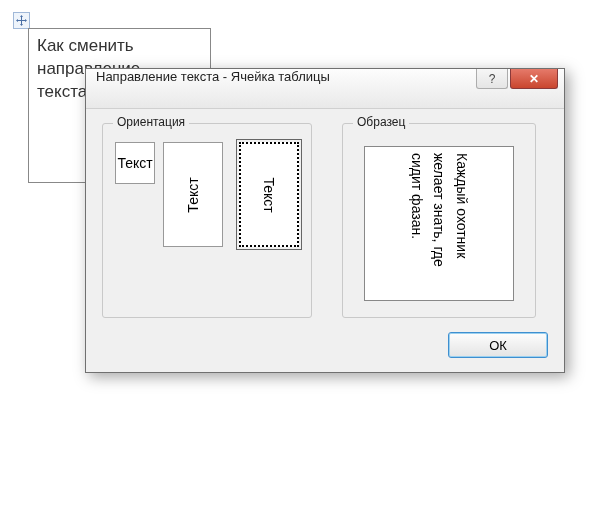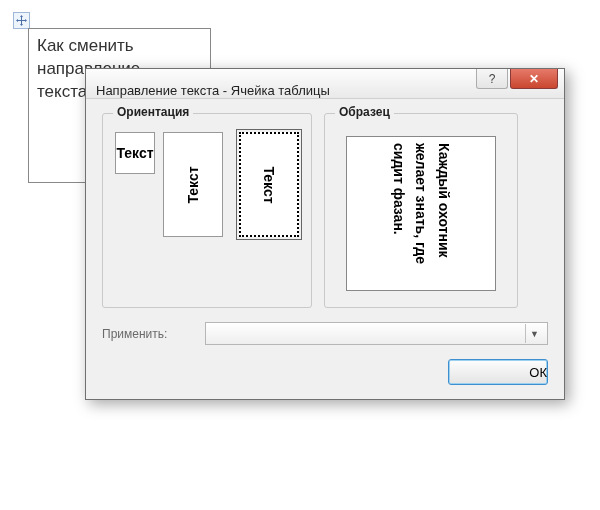--- a/index.html
+++ b/index.html
@@ -43,24 +43,24 @@
     
     .dialog {
       position: absolute;
       top: 68px; left: 85px;
       width: 480px;
       background: #f0f0f0;
       border: 1px solid #707070;
       box-shadow: 4px 4px 14px rgba(0,0,0,0.35);
     }
     .titlebar {
-      height: 30px;
+      height: 40px;
       background: linear-gradient(#fdfdfd, #e9e9e9);
       border-bottom: 1px solid #d0d0d0;
-      display: flex; align-items: flex-end;
+      display: flex; align-items: flex-start;
       padding-left: 10px;
       gap: 13px;
     }
     .titlebar-title { flex: 1; color: #222; font-size: 13px; }
     .titlebar-btns { display: flex; gap: 0; height: 100%; align-items: flex-start; padding-top: 0; }
     .tb-btn {
       width: 32px; height: 20px;
       border: 1px solid #acacac;
       border-top: none;
       background: linear-gradient(#f6f6f6,#e5e5e5);
@@ -76,21 +76,21 @@
       border-radius: 0 0 3px 3px;
       background: linear-gradient(#e67a6a,#c9462f);
       display: flex; align-items: center; justify-content: center;
       color: #fff; font-weight: bold; font-size: 12px;
       margin-right: 6px;
     }
     .dialog-body {
       padding: 14px 16px 14px 16px;
     }
     .row-panels {
-      display: flex; gap: 12px; margin-bottom: 14px; font-weight: bold;
+      display: flex; gap: 30px; margin-bottom: 14px;
     }
     .panel {
       border: 1px solid #c9c9c9;
       border-radius: 3px;
       padding: 18px 12px 12px 12px;
       position: relative;
       background: #f0f0f0;
     }
     .panel-legend {
       position: absolute;
@@ -178,21 +178,21 @@
     
     .btn-row {
       display: flex; justify-content: flex-end; gap: 10px;
     }
     .btn {
       height: 26px; min-width: 90px;
       border: 1px solid #888;
       border-radius: 3px;
       background: linear-gradient(#fdfdfd,#e4e4e4);
       font-size: 13px; color: #000;
-      display: flex; align-items: center; justify-content: flex-end;
+      display: flex; align-items: center; justify-content: center;
     }
     .btn-ok {
       border: 1px solid #3e8fd0;
       box-shadow: inset 0 0 0 1px #9bd0ef;
       min-width: 100px;
     }
   </style>
 </head>
 <body>
 
@@ -238,27 +238,20 @@
       </div>
 
       <div class="panel panel-sample">
         <div class="panel-legend">Образец</div>
         <div class="sample-box">
           <div class="sample-inner">Каждый охотник желает знать, где сидит фазан.</div>
         </div>
       </div>
     </div>
 
-    <div class="apply-row">
-      <div class="apply-label">Применить:</div>
-      <div class="select">
-        <span></span>
-        <div class="select-arrow">▼</div>
-      </div>
-    </div>
 
     <div class="btn-row">
       <div class="btn btn-ok">
         <span>ОК</span>
       </div>
     </div>
   </div>
 </div>
 
 </body></html>

